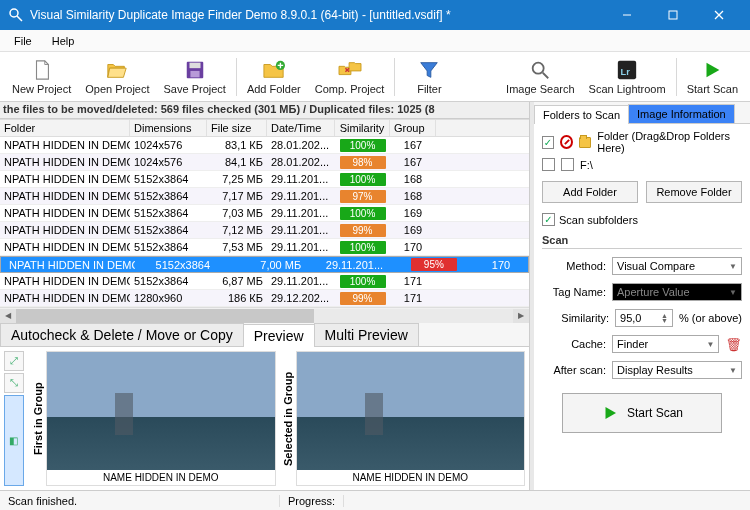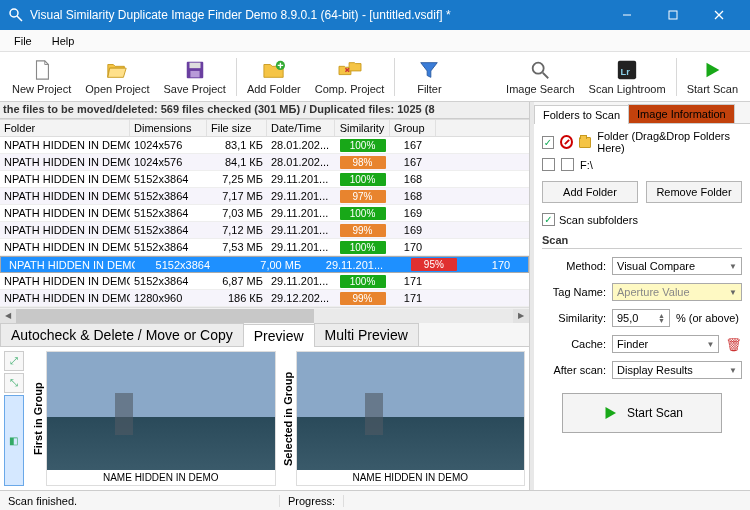--- a/index.html
+++ b/index.html
@@ -51,35 +51,35 @@
 .pvtools { width: 22px; display: flex; flex-direction: column; gap: 2px; }
 .pvtool { width: 20px; height: 20px; border: 1px solid #ccc; display: flex; align-items: center; justify-content: center; font-size: 10px; color: #3a6; background: #f7f7f7; }
 .pvtool.sel { background: #d5e8ff; border-color: #6aa8e8; }
 .pvitem { display: flex; flex: 1; }
 .pvvert { writing-mode: vertical-rl; transform: rotate(180deg); font-size: 11px; font-weight: bold; text-align: center; padding: 2px; }
 .pvimg { flex: 1; display: flex; flex-direction: column; align-items: center; border: 1px solid #ddd; }
 .pvimg .img { width: 100%; flex: 1; background: linear-gradient(to bottom, #8aa8c8 0%, #8aa8c8 55%, #2a4a5a 55%, #3a5a6a 100%); position: relative; }
 .pvimg .img::after { content: ""; position: absolute; left: 30%; bottom: 30%; width: 8%; height: 35%; background: rgba(80,90,100,0.6); }
 .pvcap { font-size: 10px; padding: 2px; text-align: center; }
 .rtabs { display: flex; background: #f6f6f6; border-bottom: 1px solid #ccc; }
-.rtab { padding: 3px 8px; font-size: 11px; border: 1px solid #ccc; border-bottom: none; background: #c2410c; margin-right: -1px; margin-top: 2px; }
+.rtab { padding: 3px 8px; font-size: 11px; border: 1px solid #ccc; border-bottom: none; background: #3b82f6; margin-right: -1px; margin-top: 2px; }
 .rtab.active { background: #fff; position: relative; top: 1px; }
 .rpanel { padding: 6px 8px; font-size: 11px; display: flex; flex-direction: column; gap: 4px; }
 .frow { display: flex; align-items: center; gap: 6px; }
 .foldericon { display: inline-block; width: 14px; height: 11px; background: #f5c445; border: 1px solid #c89a20; border-radius: 1px; position: relative; }
 .foldericon::before { content: ""; position: absolute; top: -3px; left: 0; width: 5px; height: 3px; background: #f5c445; border: 1px solid #c89a20; border-bottom: none; }
 .btnrow { display: flex; gap: 8px; margin: 6px 0; }
 .wbtn { flex: 1; padding: 4px 6px; background: #f4f4f4; border: 1px solid #b5b5b5; font-size: 11px; text-align: center; }
 .chk { display: flex; align-items: center; gap: 4px; }
 .chkbox { width: 13px; height: 13px; border: 1px solid #888; display: inline-flex; align-items: center; justify-content: center; font-size: 10px; color: #1a5; }
 .secthdr { font-weight: bold; border-bottom: 1px solid #ccc; padding: 2px 0; margin: 2px 0; color: #333; }
-.formrow { display: flex; align-items: center; gap: 6px; margin: 2px 0; }
+.formrow { display: flex; align-items: center; gap: 6px; margin: 2px 0; justify-content: flex-end; }
 .formrow .lab { width: 64px; text-align: right; }
 .sel { flex: 1; border: 1px solid #aaa; padding: 2px 4px; background: #fff; display: flex; align-items: center; justify-content: space-between; }
-.sel.dis { background: #fef9c3; color: #888; }
+.sel.dis { background: #000000; color: #888; }
 .sel .dd { font-size: 8px; color: #666; }
 .numsel { width: 58px; border: 1px solid #aaa; padding: 2px 4px; display: flex; align-items: center; justify-content: space-between; background: #fff; }
 .numsel .spn { font-size: 7px; color: #666; line-height: 5px; }
 .bigbtn { margin: 8px 20px; padding: 10px; border: 1px solid #aaa; background: #f4f4f4; display: flex; align-items: center; justify-content: center; gap: 8px; font-size: 12px; }
 .statusbar { height: 20px; border-top: 1px solid #ccc; background: #f6f6f6; display: flex; align-items: center; font-size: 11px; }
 .statusbar .cell { padding: 0 8px; border-right: 1px solid #ddd; }
 .right-vdiv { width: 4px; background: #e8e8e8; cursor: col-resize; }
 .stop-icon { width: 14px; height: 14px; border: 2px solid #c00; border-radius: 50%; position: relative; }
 .stop-icon::after { content: ""; position: absolute; left: 2px; top: 4px; width: 6px; height: 2px; background: #c00; transform: rotate(-45deg); }
 </style>

